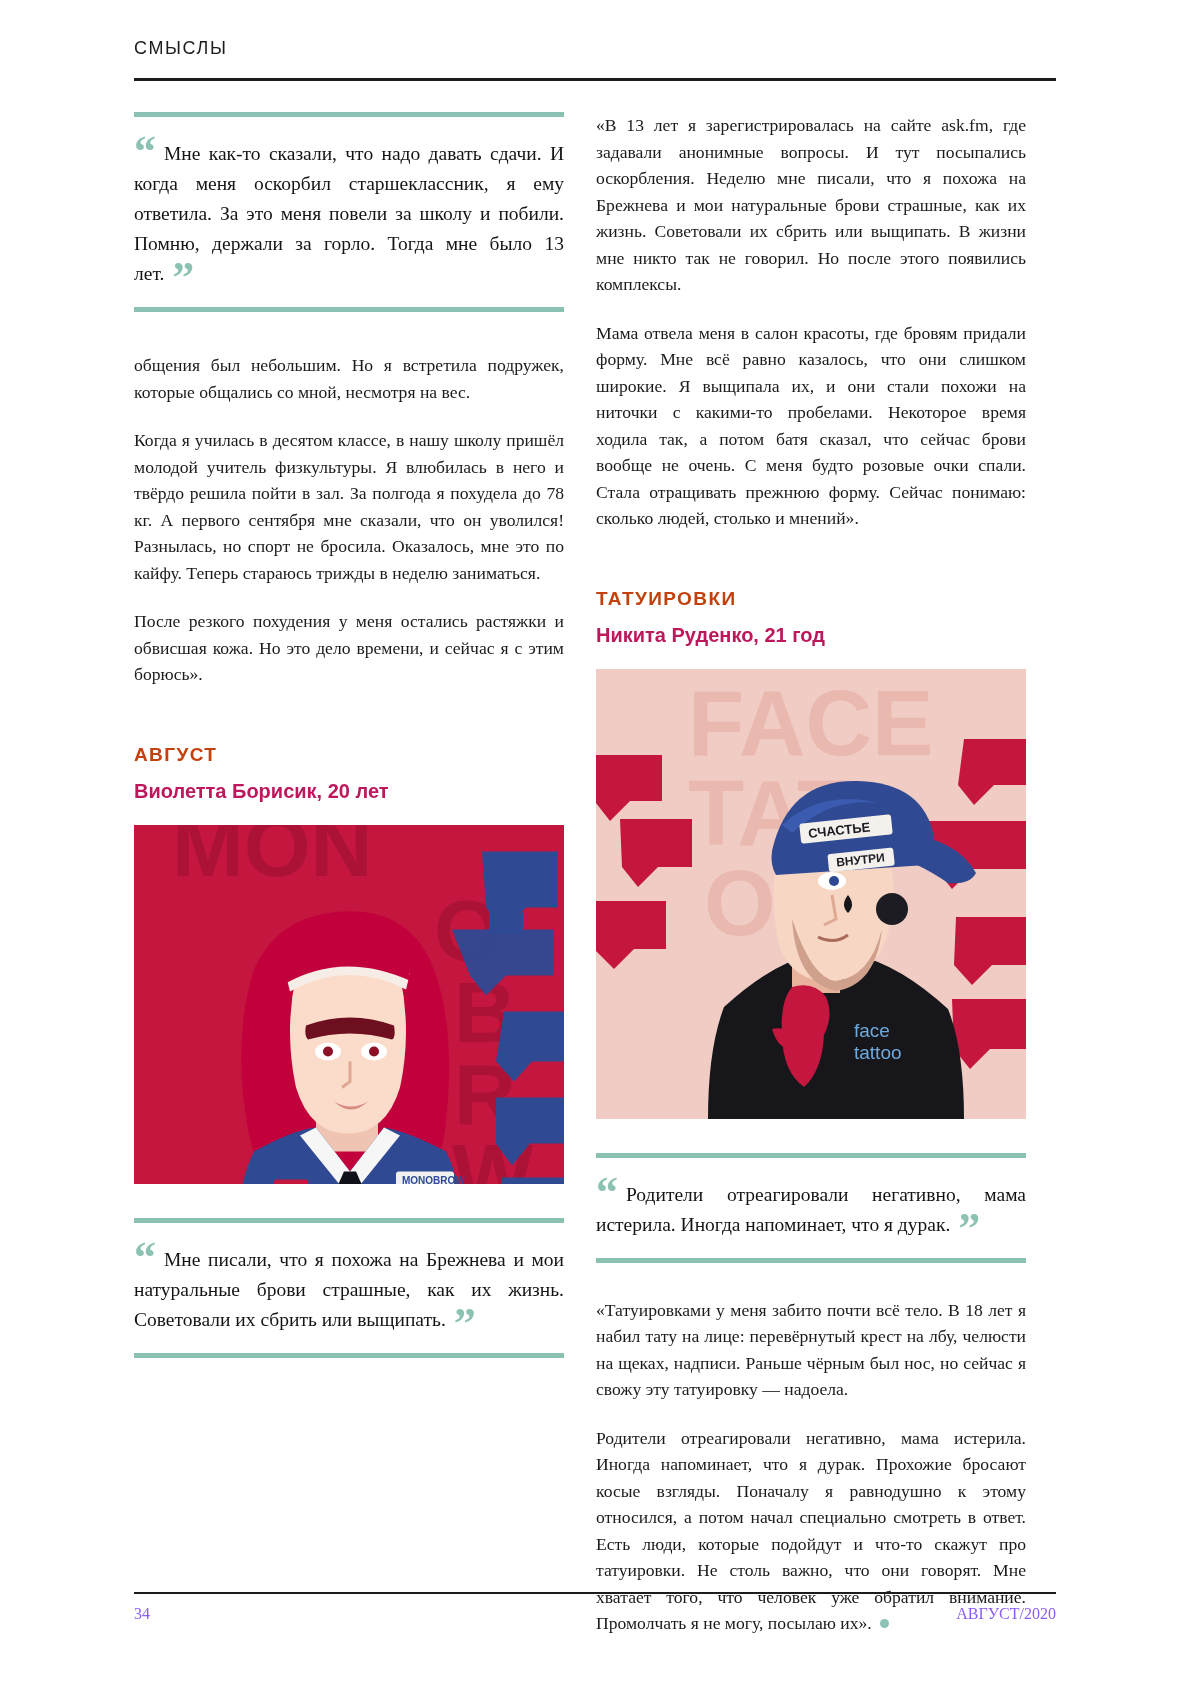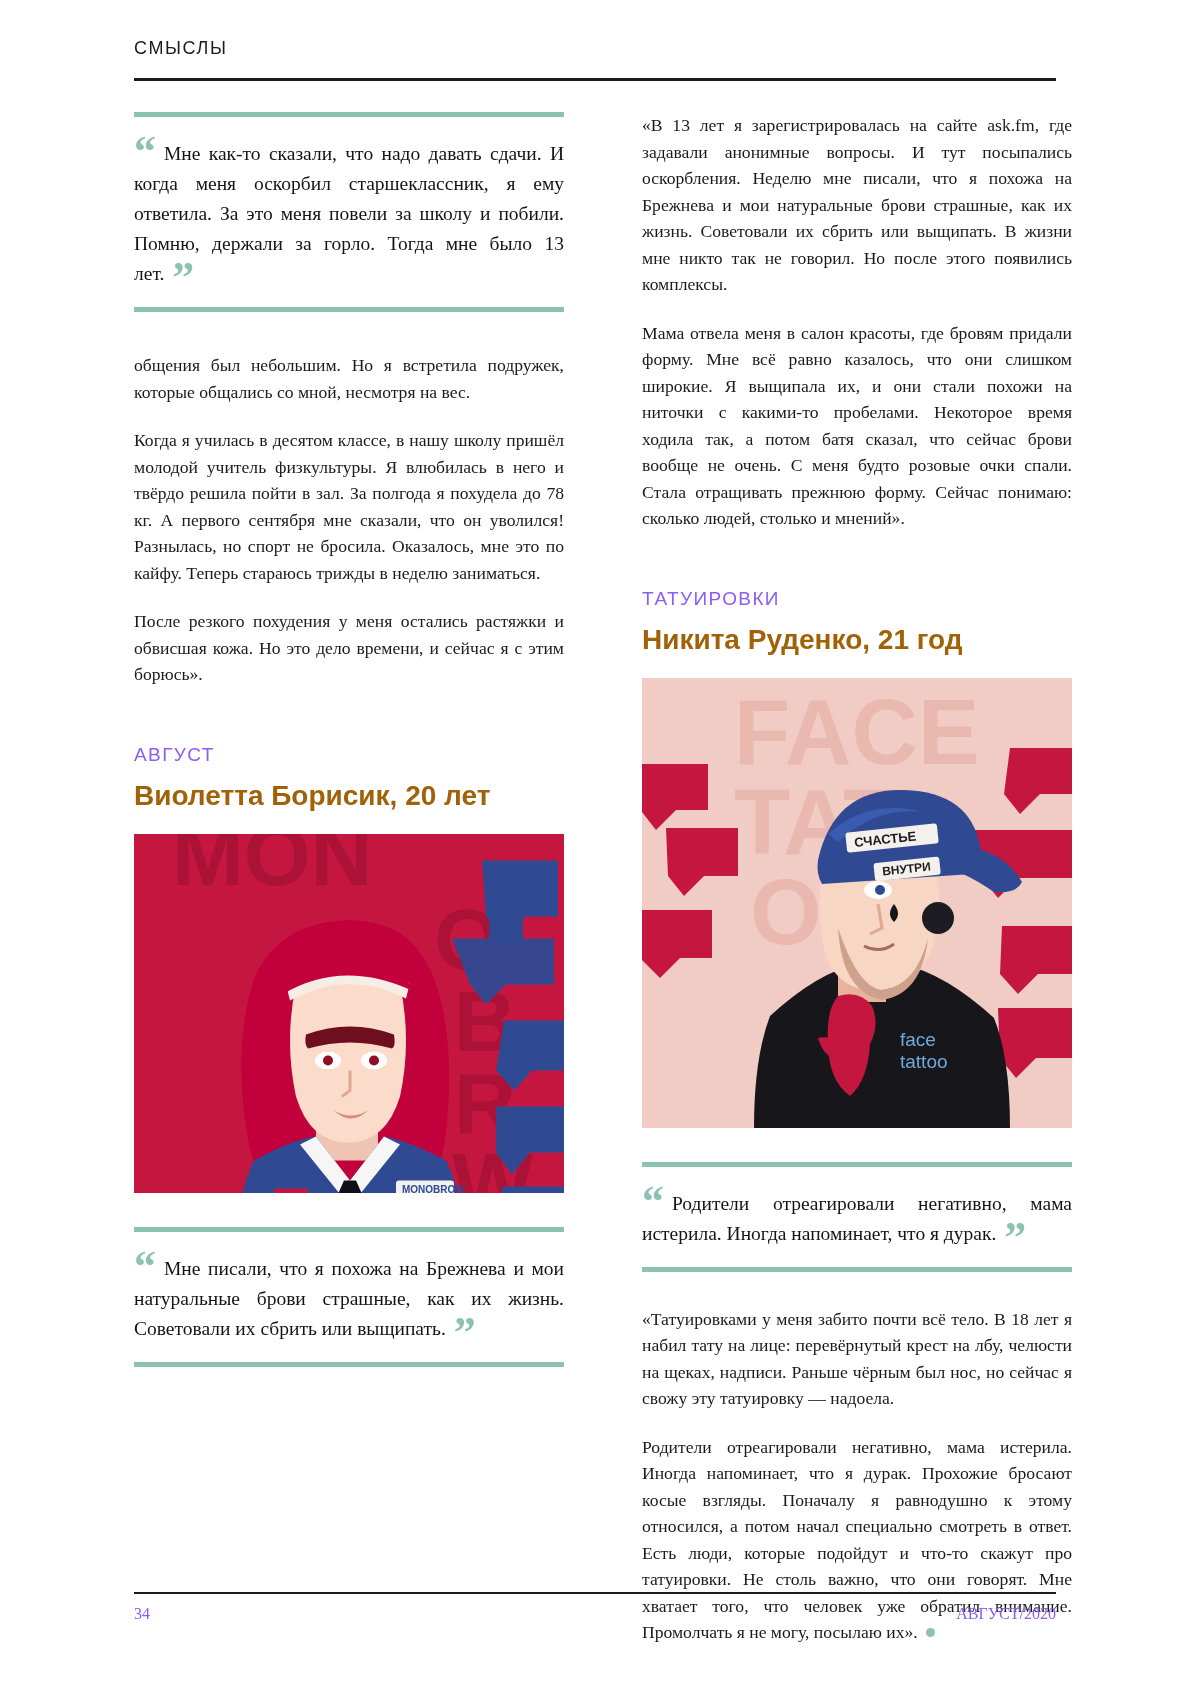--- a/index.html
+++ b/index.html
@@ -38,21 +38,21 @@
     background: #1c1c1c;
   }
 
   
   .col {
     position: absolute;
     top: 112px;
     width: 430px;
   }
   .col-left  { left: 134px; }
-  .col-right { left: 596px; margin-left: 46px; }
+  .col-right { left: 596px; }
 
   
   .quote-block { position: relative; }
   .quote-rule {
     width: 100%;
     height: 5px;
     background: #8cc2b4;
   }
   .quote-body {
     position: relative;
@@ -94,28 +94,29 @@
     color: #1a1a1a;
     hyphens: auto;
   }
   p.body:last-child { margin-bottom: 0; }
 
   
   .kicker {
     font-family: "Liberation Sans", sans-serif;
     font-size: 19px;
     letter-spacing: 1.4px;
-    color: #8b5cf6;
+    color: #c2410c;
     margin: 0 0 14px 0;
+    font-weight: bold;
   }
   .person {
     font-family: "Liberation Sans", sans-serif;
-    font-size: 28px;
+    font-size: 20px;
     font-weight: 700;
-    color: #a16207;
+    color: #be185d;
     margin: 0 0 22px 0;
   }
 
   
   .illus {
     position: relative;
     width: 430px;
     overflow: hidden;
     background: #f1ccc4;
   }

